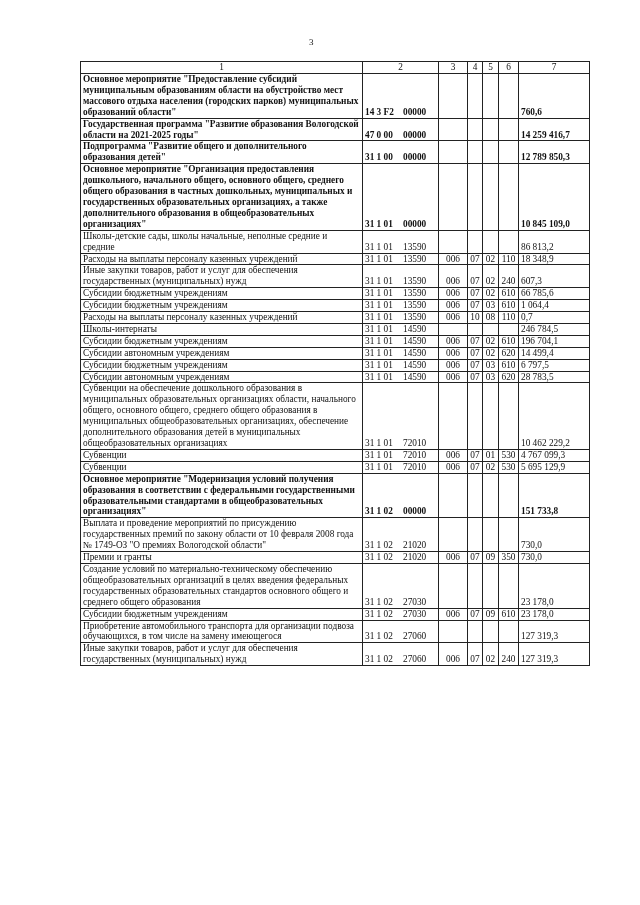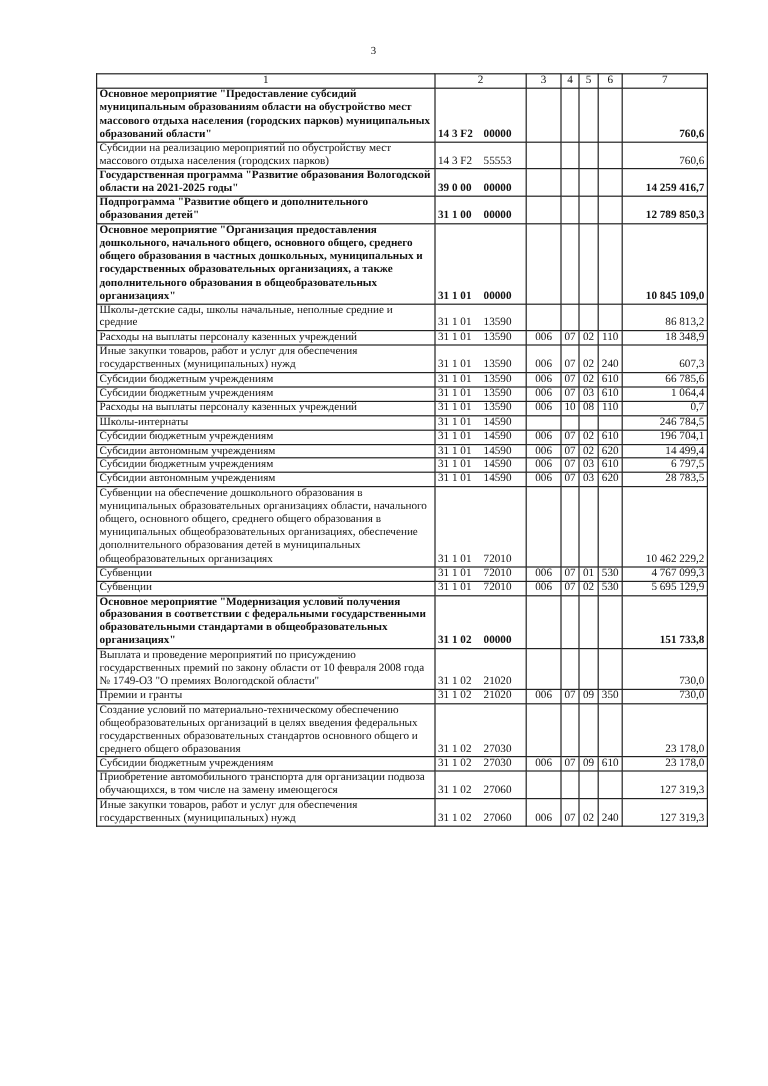--- a/index.html
+++ b/index.html
@@ -7,21 +7,21 @@
          font-family: "Liberation Serif", "DejaVu Serif", serif; color: #111; }
   .page-num { position: absolute; left: 309px; top: 37px; font-size: 9px; }
   table.budget { position: absolute; left: 80px; top: 61px; border-collapse: collapse;
                  table-layout: fixed; width: 509px; font-size: 9.3px; line-height: 10.9px; }
   table.budget td { border: 1px solid #222; padding: 0 2px; vertical-align: bottom; white-space: normal; }
   table.budget tr.hdr td { text-align: center; vertical-align: middle; height: 11px; padding: 0; }
   td.c1 { text-align: left; }
   td.c2 { white-space: nowrap; padding-left: 3px; margin-left: 34px; }
   td.c2 .prog { display: inline-block; width: 38px; }
   td.c3, td.c4, td.c5, td.c6 { text-align: center; padding: 0; }
-  td.c7 { text-align: right; white-space: nowrap; padding-right: 1px; }
+  td.c7 { white-space: nowrap; padding-right: 1px; }
   tr.bold td { font-weight: bold; }
 </style>
 </head>
 <body>
 
 <div class="page-num">3</div>
 
 <table class="budget">
   <colgroup>
     <col style="width:282px">
@@ -44,32 +44,23 @@
     </tr>
   <tr class="bold">
     <td class="c1">Основное мероприятие "Предоставление субсидий муниципальным образованиям области на обустройство мест массового отдыха населения (городских парков) муниципальных образований области"</td>
     <td class="c2"><span class="prog">14 3 F2</span><span>00000</span></td>
     <td class="c3"></td>
     <td class="c4"></td>
     <td class="c5"></td>
     <td class="c6"></td>
     <td class="c7">760,6</td>
   </tr>
-      <tr>
-    <td class="c1">Субсидии на реализацию мероприятий по обустройству мест массового отдыха населения (городских парков)</td>
-    <td class="c2"><span class="prog">14 3 F2</span><span>55553</span></td>
-    <td class="c3"></td>
-    <td class="c4"></td>
-    <td class="c5"></td>
-    <td class="c6"></td>
-    <td class="c7">760,6</td>
-  </tr>
       <tr class="bold">
     <td class="c1">Государственная программа "Развитие образования Вологодской области на 2021-2025 годы"</td>
-    <td class="c2"><span class="prog">39 0 00</span><span>00000</span></td>
+    <td class="c2"><span class="prog">47 0 00</span><span>00000</span></td>
     <td class="c3"></td>
     <td class="c4"></td>
     <td class="c5"></td>
     <td class="c6"></td>
     <td class="c7">14 259 416,7</td>
   </tr>
       <tr class="bold">
     <td class="c1">Подпрограмма "Развитие общего и дополнительного образования детей"</td>
     <td class="c2"><span class="prog">31 1 00</span><span>00000</span></td>
     <td class="c3"></td>

